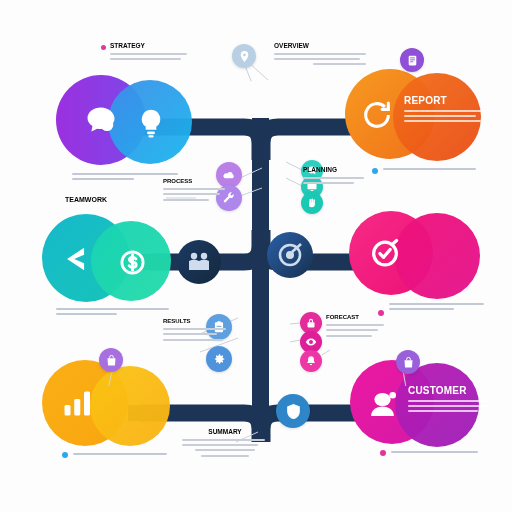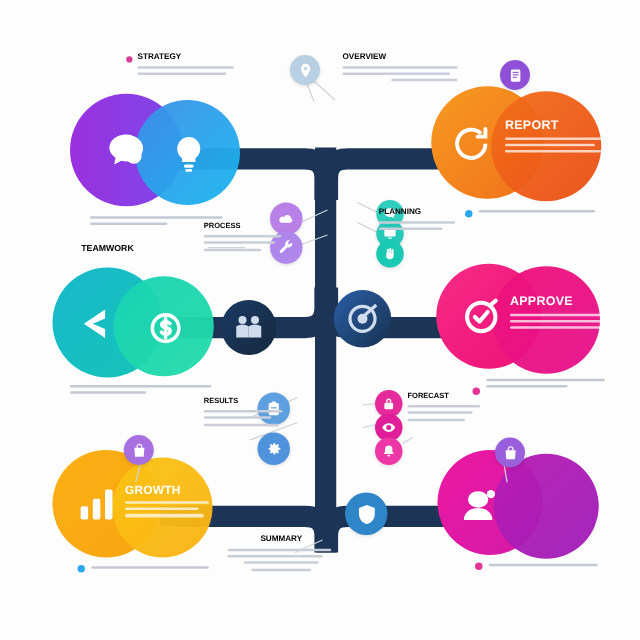--- a/index.html
+++ b/index.html
@@ -229,51 +229,43 @@
     </svg>
   </div>
 
   <div class="cl-icon" style="left:366px;top:234px;width:38px;height:38px;">
     <svg width="34" height="34" viewBox="0 0 24 24" fill="none" stroke="#fff" stroke-width="2.3">
       <circle cx="12" cy="12.4" r="8"></circle>
       <path d="M8.4 12.4 11 15 15.6 9.6" stroke-linecap="round" stroke-linejoin="round"></path>
       <path d="M17.6 5.4l2.6-2.2" stroke-linecap="round"></path>
     </svg>
   </div>
-  <div class="cl-text" style="left:408px;top:237px;width:92px;">
-    <div class="cl-title" style="font-size:10px;">APPROVE</div>
-    <div class="cl-lines">
-      <span style="width:90%"></span>
-        <span style="width:80%"></span>
-        <span style="width:86%"></span>
-    </div>
-  </div>
 
   <div class="cl-icon" style="left:58px;top:382px;width:40px;height:40px;">
     <svg width="36" height="36" viewBox="0 0 24 24" fill="#fff">
       <rect x="3" y="14" width="4" height="7" rx="1"></rect>
       <rect x="9.5" y="10" width="4" height="11" rx="1"></rect>
       <rect x="16" y="5" width="4" height="16" rx="1"></rect>
     </svg>
   </div>
-  <div class="cl-text" style="left:100px;top:388px;width:76px;">
-    <div class="cl-title" style="font-size:9.5px;">GROWTH</div>
-    <div class="cl-lines">
-      <span style="width:88%"></span>
-        <span style="width:78%"></span>
-        <span style="width:83%"></span>
-    </div>
-  </div>
 
   <div class="cl-icon" style="left:364px;top:384px;width:40px;height:40px;">
     <svg width="36" height="36" viewBox="0 0 24 24" fill="#fff">
       <ellipse cx="11" cy="9" rx="5.4" ry="4.4"></ellipse>
       <path d="M3.4 20c0-4 3.4-6.4 7.6-6.4S18.6 16 18.6 20z"></path>
       <circle cx="17.8" cy="6.2" r="2.2"></circle>
     </svg>
+  </div>
+  <div class="cl-text" style="left:408px;top:386px;width:92px;">
+    <div class="cl-title" style="font-size:10px;">CUSTOMER</div>
+    <div class="cl-lines">
+      <span style="width:86%"></span>
+        <span style="width:90%"></span>
+        <span style="width:76%"></span>
+    </div>
   </div>
 
   <div class="caption" style="left:72px;top:170px;width:110px;">
     <div class="cap-lines">
       <span style="width:96%"></span>
         <span style="width:56%"></span>
     </div>
   </div>
   <div class="caption" style="left:372px;top:165px;width:112px;">
     <div class="dot" style="left:0;top:3px;width:6px;height:6px;background:#2BA8EE;"></div>

